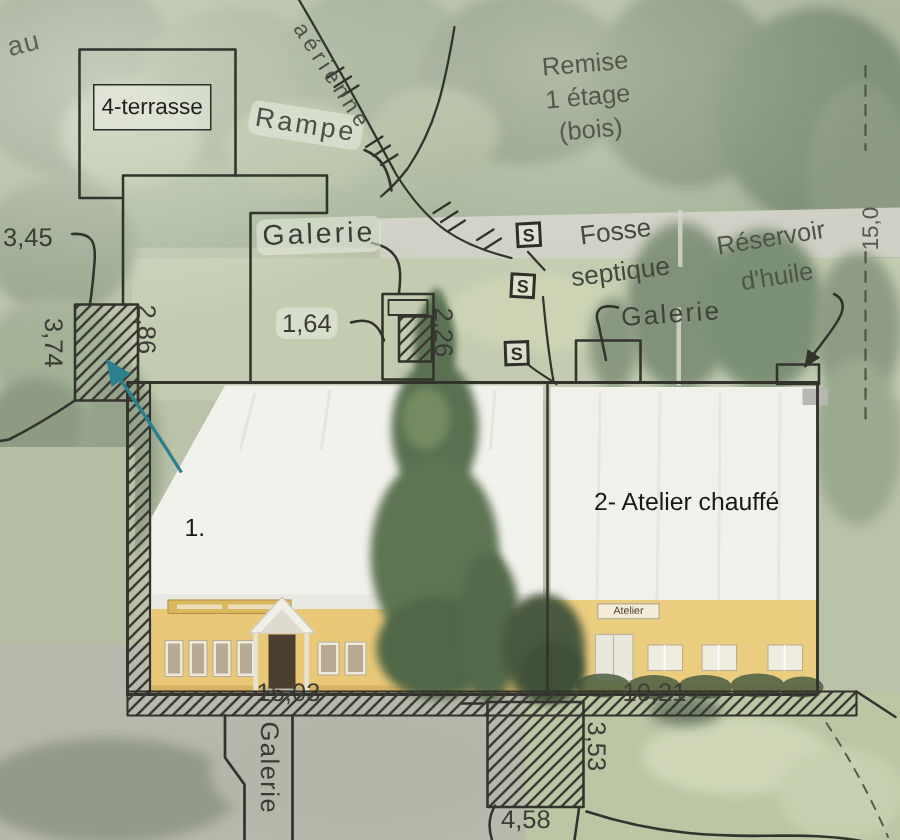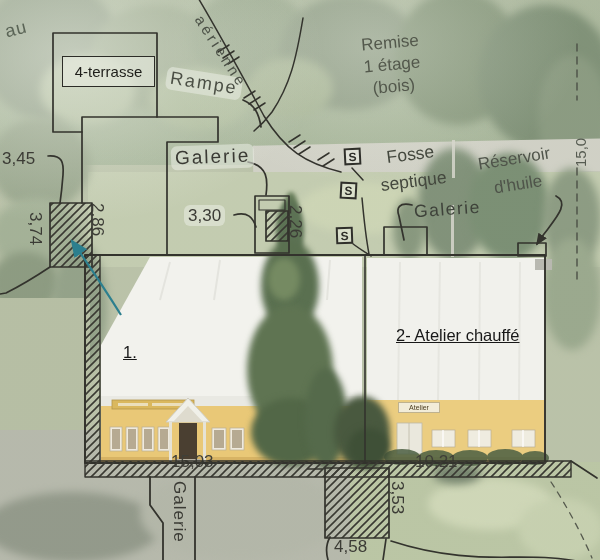--- a/index.html
+++ b/index.html
@@ -16,21 +16,21 @@
   .vert{transform:rotate(90deg);transform-origin:left top;}
   .vert-up{transform:rotate(-90deg);transform-origin:left top;}
   .pre{white-space:pre;}
   .sbox{position:absolute;width:17px;height:17px;border:2px solid #2f2f2a;
         background:rgba(240,242,233,.45);display:flex;align-items:center;justify-content:center;
         font-weight:bold;font-size:12px;color:#2f2f2a;}
   .labelbox{position:absolute;border:1.6px solid #2c2c27;background:rgba(233,236,226,.55);
         display:flex;align-items:center;justify-content:center;font-size:15px;color:#1e1e1a;}
   .airebox{position:absolute;background:rgba(237,240,230,.92);color:#1b1b1f;
         font-size:16px;line-height:1.35;padding:3px 0 0 6px;white-space:pre;}
-  .bldlbl{position:absolute;color:#181818;font-size:16.5px;text-decoration:underline;}
+  .bldlbl{position:absolute;color:#181818;font-size:16.5px;}
   .sign{position:absolute;background:#f2ecd8;border:1px solid #bfb28e;color:#4a3c20;
         font-size:7px;line-height:9px;text-align:center;overflow:hidden;}
 </style>
 </head>
 <body>
 
 <div class="stage">
 
   <div class="layer z1">
     <div class="abs" style="left:0;top:0;width:600px;height:165px;background:linear-gradient(#96a585,#8da07e);"></div>
@@ -203,41 +203,41 @@
       <path d="M391,541 C440,557 480,558 520,557 C545,557 562,558 576,561"></path>
       <path d="M551,482 C566,505 581,532 592,558" stroke-dasharray="6 6" stroke-width="1.3" stroke="#565a4e"></path>
     </g>
     <path d="M121,315 C106,291 88,264 72,241" stroke="#2c7f8e" stroke-width="2.2" fill="none" marker-end="url(#tealArrow)"></path>
   </svg>
 
   <div class="layer z6" style="pointer-events:none;">
 
     <div class="lbl" style="left:5px;top:18px;font-size:18px;color:#5a6456;letter-spacing:1px;transform:rotate(-14deg);">au</div>
 
-    <div class="labelbox" style="left:62px;top:56px;width:93px;height:31px;">
+    <div class="labelbox" style="left:62px;top:56px;width:79px;height:31px;">
       <span>4-terrasse</span>
     </div>
 
     <div class="lbl halo" style="left:166px;top:72px;font-size:18px;color:#4b4f45;letter-spacing:2px;transform:rotate(9deg);">Rampe</div>
 
     <div class="lbl" style="left:206px;top:12px;font-size:15px;color:#4d5248;letter-spacing:3px;transform:rotate(57deg);transform-origin:left top;">aérienne</div>
 
     <div class="lbl" style="left:340px;top:32px;width:104px;font-size:17px;color:#53584c;text-align:center;white-space:pre-line;line-height:1.3;transform:rotate(-5deg);">Remise
 1 étage
 (bois)</div>
 
     <div class="lbl" style="left:2px;top:148px;font-size:17px;">3,45</div>
 
     <div class="lbl vert" style="left:46px;top:212px;font-size:17px;">3,74</div>
 
     <div class="lbl vert" style="left:108px;top:203px;font-size:17px;">2,86</div>
 
     <div class="lbl halo" style="left:171px;top:145px;font-size:19px;letter-spacing:2px;color:#3a3a34;transform:rotate(-2deg);">Galerie</div>
 
-    <div class="lbl halo" style="left:184px;top:205px;font-size:17px;">3,30</div>
+    <div class="lbl halo" style="left:184px;top:205px;font-size:17px;">1,64</div>
 
     <div class="lbl vert" style="left:306px;top:205px;font-size:17px;">2,26</div>
 
     <div class="sbox" style="left:344px;top:148px;transform:rotate(-3deg);">
       <span>S</span>
     </div>
     <div class="sbox" style="left:340px;top:182px;transform:rotate(3deg);">
       <span>S</span>
     </div>
     <div class="sbox" style="left:336px;top:227px;transform:rotate(-2deg);">

